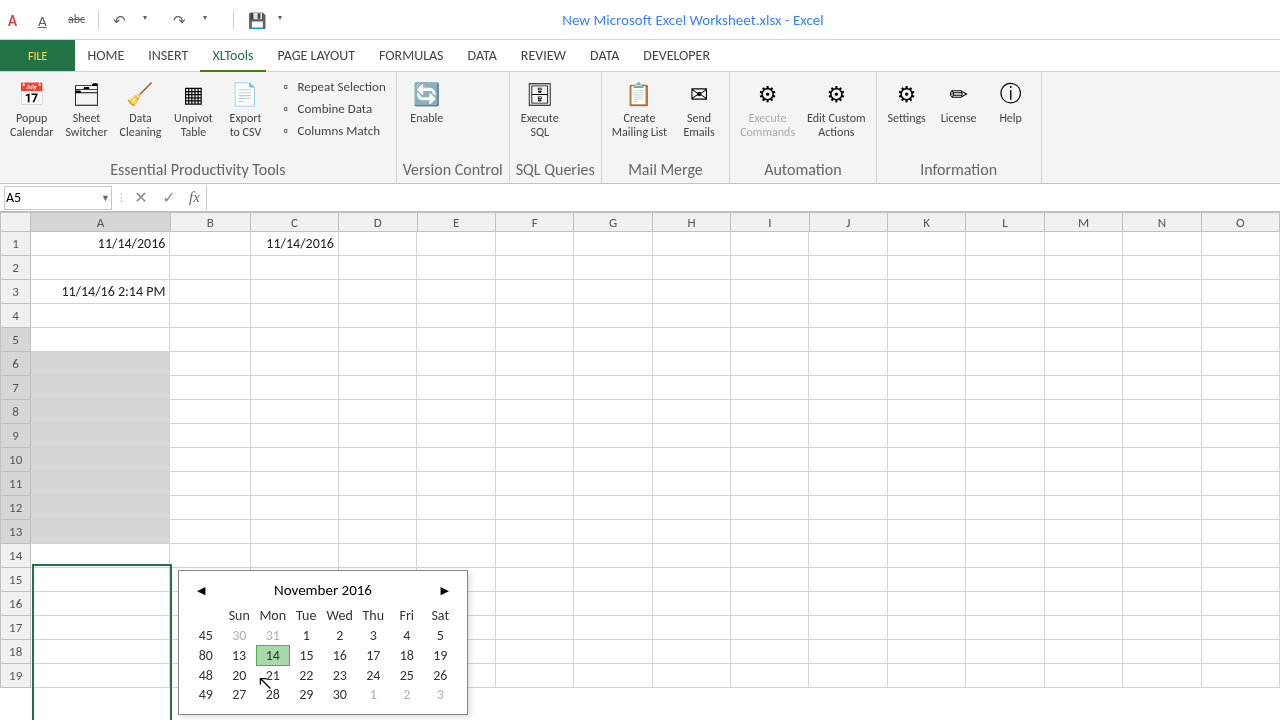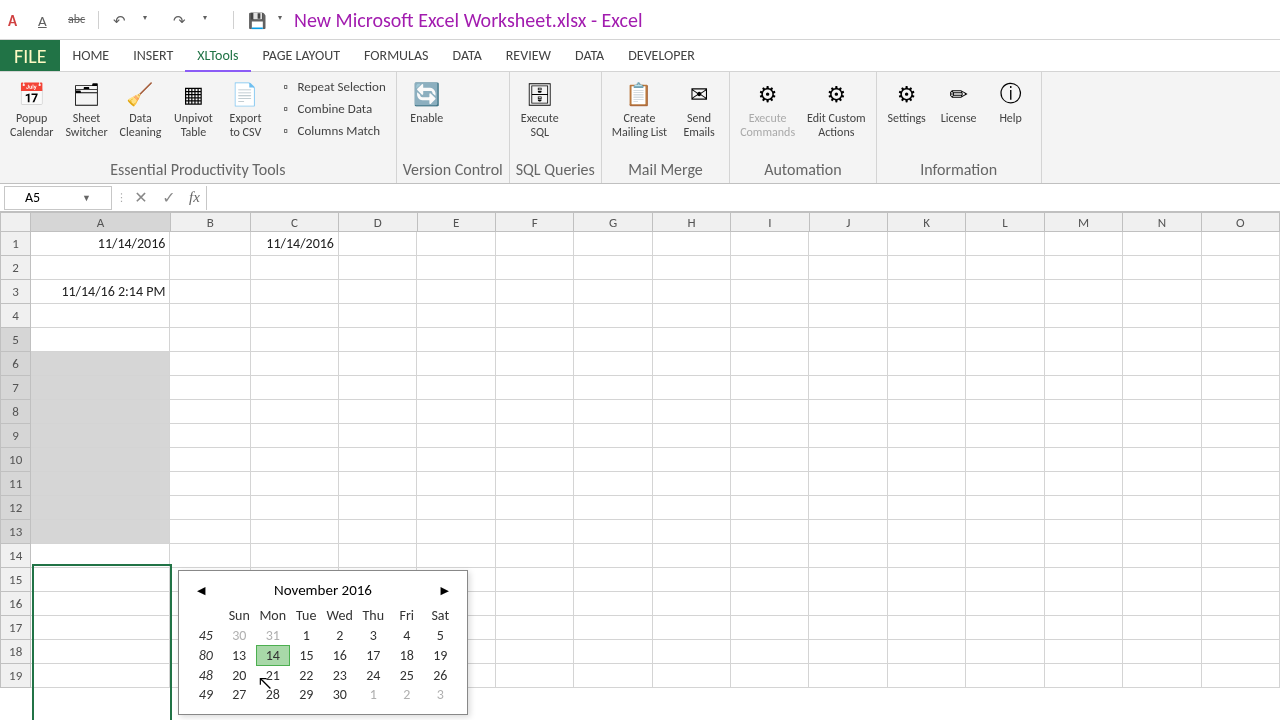--- a/index.html
+++ b/index.html
@@ -4,44 +4,44 @@
 <style>
 * { margin: 0; padding: 0; box-sizing: border-box; font-family: "Segoe UI", Calibri, sans-serif; user-select: none; }
 body { width: 1280px; height: 720px; overflow: hidden; background: #fff; position: relative; }
 
 
 .titlebar { height: 40px; background: #fff; display: flex; align-items: center; padding: 0 8px; border-bottom: 1px solid #d4d4d4; }
 .titlebar .qa { display: flex; gap: 14px; align-items: center; }
 .titlebar .qa svg, .titlebar .qa .u { width: 16px; height: 16px; color: #606060; }
 .titlebar .u { font-size: 15px; color: #606060; }
 .titlebar .sep { width: 1px; height: 18px; background: #d0d0d0; }
-.titlebar .title { flex: 1; text-align: left; font-size: 20px; color: #a21caf; }
+.titlebar .title { flex: 1; text-align: center; font-size: 15px; color: #3b82f6; }
 
 
 .tabs { height: 32px; display: flex; align-items: stretch; border-bottom: 1px solid #d4d4d4; }
-.filetab { background: #217346; color: #fef9c3; padding: 0 14px; display: flex; align-items: center; font-size: 20px; }
+.filetab { background: #217346; color: #fde047; padding: 0 28px; display: flex; align-items: center; font-size: 12px; }
 .tab { padding: 0 12px; display: flex; align-items: center; font-size: 14px; color: #444; cursor: pointer; }
-.tab.active { color: #217346; background: #fff; border-bottom: 2px solid #8b5cf6; margin-bottom: -1px; }
+.tab.active { color: #217346; background: #fff; border-bottom: 2px solid #4d7c0f; margin-bottom: -1px; }
 
 
 .ribbon { height: 112px; background: #f4f4f4; border-bottom: 1px solid #c0c0c0; display: flex; }
 .group { display: flex; flex-direction: column; border-right: 1px solid #d4d4d4; padding: 4px 6px 2px; }
 .group .items { flex: 1; display: flex; align-items: flex-start; gap: 4px; }
 .group .lbl { text-align: center; font-size: 16px; color: #666; padding: 2px 0; }
 .bigbtn { display: flex; flex-direction: column; align-items: center; justify-content: flex-start; padding: 2px 4px; min-width: 48px; text-align: center; cursor: pointer; }
 .bigbtn .ic { width: 32px; height: 32px; display: flex; align-items: center; justify-content: center; font-size: 22px; margin-bottom: 2px; }
 .bigbtn .txt { font-size: 12px; color: #444; line-height: 1.15; white-space: pre-line; }
 .bigbtn.disabled .txt { color: #aaa; }
 .smallbtns { display: flex; flex-direction: column; gap: 2px; justify-content: center; }
 .smallbtn { display: flex; align-items: center; gap: 4px; font-size: 13px; color: #444; cursor: pointer; padding: 2px 4px; }
 .smallbtn .ic { width: 16px; height: 16px; display: flex; align-items: center; justify-content: center; }
 
 
 .fbar { height: 28px; display: flex; align-items: center; border-bottom: 1px solid #c0c0c0; }
-.namebox { width: 108px; height: 24px; border: 1px solid #c7c7c7; margin: 0 4px; display: flex; align-items: center; justify-content: space-between; padding: 0 20px; font-size: 14px; }
+.namebox { width: 108px; height: 24px; border: 1px solid #c7c7c7; margin: 0 4px; display: flex; align-items: center; justify-content: space-between; padding: 0 1px; font-size: 14px; }
 .namebox .drop { font-size: 9px; color: #666; }
 .fbar .btn { width: 28px; height: 22px; display: flex; align-items: center; justify-content: center; color: #888; }
 .fbar .fx { font-style: italic; font-family: "Cambria Math", serif; font-size: 15px; color: #666; margin-left: 6px; }
 .fbar .finput { flex: 1; height: 24px; border-left: 1px solid #c7c7c7; margin-left: 6px; padding: 0 6px; }
 
 
 .grid { position: relative; }
 .colhdr { display: flex; height: 20px; }
 .corner { width: 32px; border: 1px solid #c0c0c0; background: #f0f0f0; }
 .ch { border: 1px solid #c0c0c0; border-left: none; background: #f0f0f0; display: flex; align-items: center; justify-content: center; font-size: 13px; color: #555; }
@@ -53,21 +53,21 @@
 .cell { border-right: 1px solid #d4d4d4; border-bottom: 1px solid #d4d4d4; font-size: 14px; display: flex; align-items: center; justify-content: flex-end; padding: 0 4px; color: #222; }
 .cell.sel { background: #d6d6d6; }
 
 
 .cal { position: absolute; left: 178px; top: 358px; width: 290px; background: #fff; border: 1px solid #888; box-shadow: 2px 2px 6px rgba(0,0,0,0.15); padding: 6px 10px 10px; }
 .cal .hdr { display: flex; align-items: center; justify-content: space-between; font-size: 15px; padding: 4px 2px 6px; }
 .cal .hdr .nav { font-size: 11px; cursor: pointer; padding: 2px 6px; }
 .cal table { width: 100%; border-collapse: collapse; font-size: 14px; }
 .cal th { font-weight: normal; color: #333; padding: 2px 0; }
 .cal td { text-align: center; padding: 1px 0; color: #333; width: 12%; }
-.cal td.wn { color: #333; font-style: italic; }
+.cal td.wn { color: #333; }
 .cal td.gray { color: #b0b0b0; }
 .cal td.today { background: #a8d8a8; border: 1px solid #4caf50; }
 
 
 .cursor { position: absolute; left: 257px; top: 460px; font-size: 18px; pointer-events: none; }
 
 
 .selbox { position: absolute; left: 32px; top: 352px; width: 140px; height: 216px; border: 2px solid #217346; pointer-events: none; }
 .selbox::after { content: ""; position: absolute; right: -3px; bottom: -3px; width: 6px; height: 6px; background: #217346; }
 

